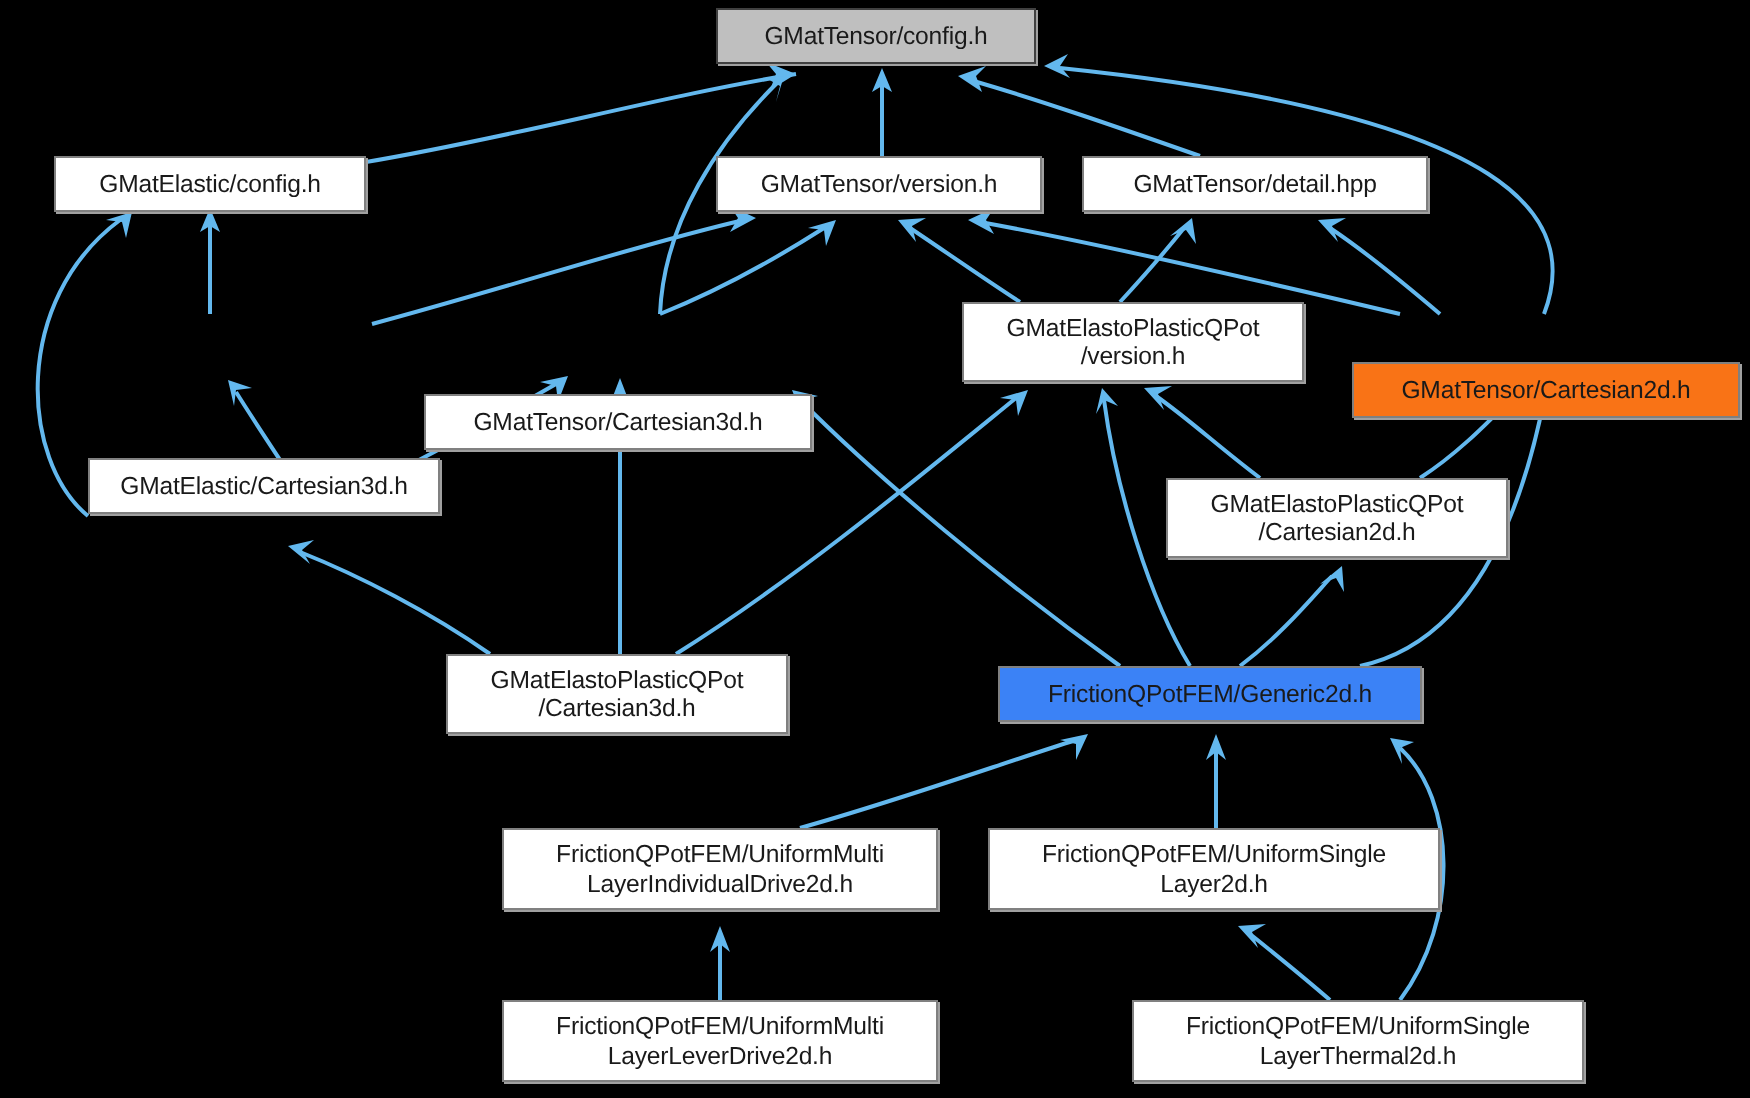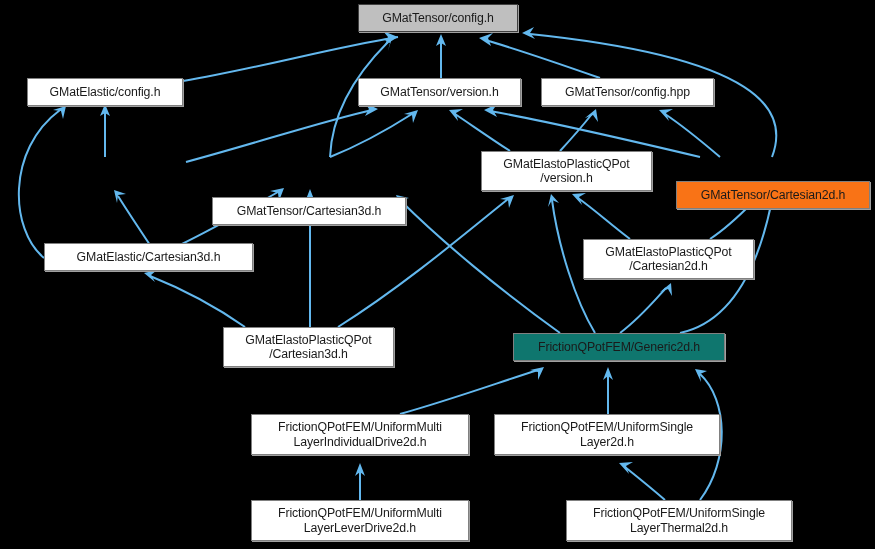--- a/index.html
+++ b/index.html
@@ -111,31 +111,31 @@
       <path d="M 360,500 L 360,470" class="edge-path" stroke="#63b8ee"></path>
       <path d="M 360,463 l -5,13 l 5,-4 l 5,4 Z" class="edge-head" fill="#63b8ee"></path>
       <path d="M 665,500 C 650,487 635,475 625,467" class="edge-path" stroke="#63b8ee"></path>
       <path d="M 619,463 l 10,11 l -3,-8 l 7,-4 Z" class="edge-head" fill="#63b8ee"></path>
       <path d="M 700,500 C 730,460 728,400 700,374" class="edge-path" stroke="#63b8ee"></path>
       <path d="M 695,369 l 6,13 l -1,-8 l 7,-3 Z" class="edge-head" fill="#63b8ee"></path>
     </svg>
 <div class="node-box current" style="left: 358px; top: 4px; width: 160px; height: 28px; background: rgb(191, 191, 191);">GMatTensor/config.h</div>
     <div class="node-box" style="left: 27px; top: 78px; width: 156px; height: 28px; background: rgb(255, 255, 255); border-color: rgb(128, 128, 128);">GMatElastic/config.h</div>
     <div class="node-box" style="left: 358px; top: 78px; width: 163px; height: 28px; background: rgb(255, 255, 255); border-color: rgb(128, 128, 128);">GMatTensor/version.h</div>
-    <div class="node-box" style="left: 541px; top: 78px; width: 173px; height: 28px; background: rgb(255, 255, 255); border-color: rgb(128, 128, 128);">GMatTensor/config.hpp</div>
+    <div class="node-box" style="left: 541px; top: 78px; width: 173px; height: 28px; background: rgb(255, 255, 255); border-color: rgb(128, 128, 128);">GMatTensor/detail.hpp</div>
     <div class="node-box" style="left: 212px; top: 157px; width: 194px; height: 28px; background: rgb(255, 255, 255); border-color: rgb(128, 128, 128); margin-top: 40px;">GMatTensor/Cartesian3d.h</div>
     <div class="node-box" style="left: 481px; top: 151px; width: 171px; height: 40px; background: rgb(255, 255, 255); border-color: rgb(128, 128, 128);">GMatElastoPlasticQPot
 /version.h</div>
     <div class="node-box" style="left: 676px; top: 157px; width: 194px; height: 28px; background: #f97316; border-color: rgb(128, 128, 128); margin-top: 24px;">GMatTensor/Cartesian2d.h</div>
-    <div class="node-box" style="left: 44px; top: 243px; width: 209px; height: 28px; background: rgb(255, 255, 255); border-color: rgb(128, 128, 128);">GMatElastic/Cartesian3d.h</div>
+    <div class="node-box" style="left: 44px; top: 229px; width: 176px; height: 28px; background: rgb(255, 255, 255); border-color: rgb(128, 128, 128);">GMatElastic/Cartesian3d.h</div>
     <div class="node-box" style="left: 583px; top: 239px; width: 171px; height: 40px; background: rgb(255, 255, 255); border-color: rgb(128, 128, 128);">GMatElastoPlasticQPot
 /Cartesian2d.h</div>
     <div class="node-box" style="left: 223px; top: 327px; width: 171px; height: 40px; background: rgb(255, 255, 255); border-color: rgb(128, 128, 128);">GMatElastoPlasticQPot
 /Cartesian3d.h</div>
-    <div class="node-box" style="left: 513px; top: 333px; width: 212px; height: 28px; background: #0f766e; border-color: rgb(128, 128, 128);">FrictionQPotFEM/Generic2d.h</div>
+    <div class="node-box" style="left: 499px; top: 333px; width: 212px; height: 28px; background: #3b82f6; border-color: rgb(128, 128, 128);">FrictionQPotFEM/Generic2d.h</div>
     <div class="node-box" style="left: 251px; top: 414px; width: 218px; height: 41px; background: rgb(255, 255, 255); border-color: rgb(128, 128, 128);">FrictionQPotFEM/UniformMulti
 LayerIndividualDrive2d.h</div>
     <div class="node-box" style="left: 494px; top: 414px; width: 226px; height: 41px; background: rgb(255, 255, 255); border-color: rgb(128, 128, 128);">FrictionQPotFEM/UniformSingle
 Layer2d.h</div>
     <div class="node-box" style="left: 251px; top: 500px; width: 218px; height: 41px; background: rgb(255, 255, 255); border-color: rgb(128, 128, 128);">FrictionQPotFEM/UniformMulti
 LayerLeverDrive2d.h</div>
     <div class="node-box" style="left: 566px; top: 500px; width: 226px; height: 41px; background: rgb(255, 255, 255); border-color: rgb(128, 128, 128);">FrictionQPotFEM/UniformSingle
 LayerThermal2d.h</div>
   </div>
 

